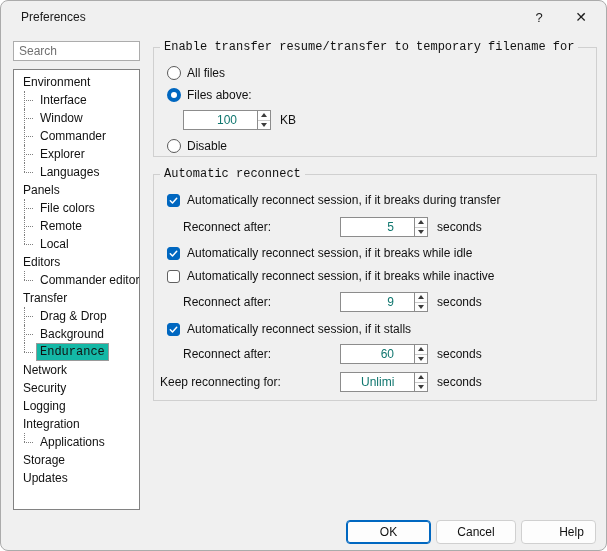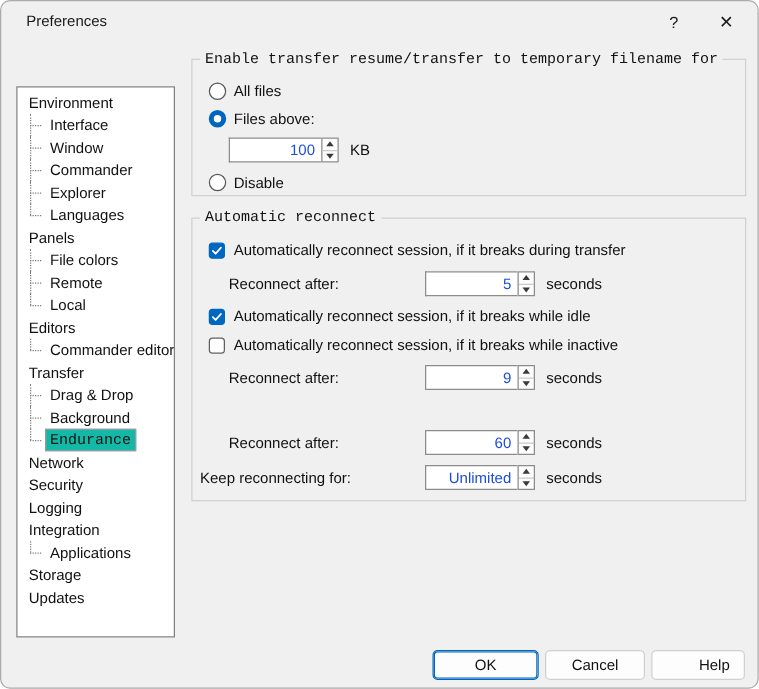--- a/index.html
+++ b/index.html
@@ -52,21 +52,21 @@
 
   
   .checkbox { width:13px; height:13px; border-radius:3px; background:#fff;
     border:1px solid #606060; flex:0 0 auto; display:flex; align-items:center; justify-content:center; }
   .checkbox.checked { background:#0067C0; border-color:#0067C0; }
   .c-label { margin-left:7px; }
 
   
   .spin { display:flex; height:20px; }
   .spin input { width:74px; height:20px; border:1px solid #8C8C8C; border-right:none;
-    background:#fff; text-align:right; padding:0 5px; font-size:12px; font-family:inherit; color:#1d4ed8; }
+    background:#fff; text-align:right; padding:0 20px; font-size:12px; font-family:inherit; color:#0f766e; }
   .spin .btns { width:14px; height:20px; border:1px solid #8C8C8C; background:#FDFDFD;
     display:flex; flex-direction:column; }
   .spin .sb { flex:1; display:flex; align-items:center; justify-content:center; }
   .spin .sb.up { border-bottom:1px solid #C9C9C9; }
   .arr-up { width:0; height:0; border-left:3px solid transparent; border-right:3px solid transparent;
     border-bottom:4px solid #3a3a3a; }
   .arr-down { width:0; height:0; border-left:3px solid transparent; border-right:3px solid transparent;
     border-top:4px solid #3a3a3a; }
   .unit { margin-left:9px; }
 
@@ -86,20 +86,21 @@
 <body>
 
 <div class="dialog">
 
   <div class="titlebar">
     <span class="title">Preferences</span>
     <div class="cap-btn cap-help">?</div>
     <div class="cap-btn cap-close">✕</div>
   </div>
 
+  <input class="search" type="text" placeholder="Search" style="">
 
   <div class="tree">
     <div class="t-row">
         <span class="t-label">Environment</span>
       </div>
     <div class="t-row t-child">
         <span class="t-label">Interface</span>
       </div>
     <div class="t-row t-child">
         <span class="t-label">Window</span>
@@ -251,20 +252,28 @@
               <span class="arr-up"></span>
             </span>
           <span class="sb">
               <span class="arr-down"></span>
             </span>
         </span>
       </span>
       <span class="unit">seconds</span>
     </div>
 
+    <div class="row" style="left:13px; top:146px; height:16px;">
+      <span class="checkbox checked">
+        <svg class="check" width="11" height="11" viewBox="0 0 12 12">
+            <path d="M2.5 6.3l2.4 2.4 4.6-5.2" stroke="#fff" stroke-width="1.6" fill="none" stroke-linecap="round" stroke-linejoin="round"></path>
+          </svg>
+      </span>
+      <span class="c-label">Automatically reconnect session, if it stalls</span>
+    </div>
 
     <div class="row" style="left:29px; top:169px; height:20px;">
       <span class="spin-label" style="width:157px;">Reconnect after:</span>
       <span class="spin">
         <input type="text" value="60" style="">
         <span class="btns">
           <span class="sb up">
               <span class="arr-up"></span>
             </span>
           <span class="sb">

